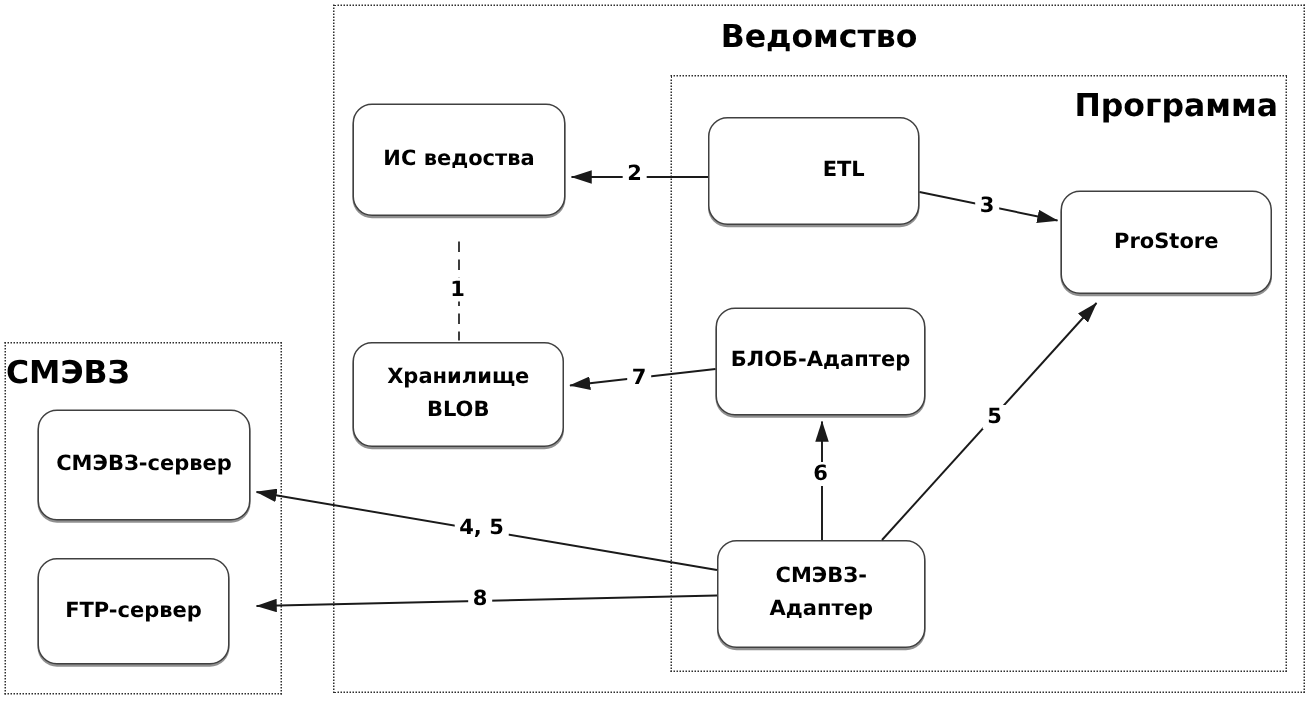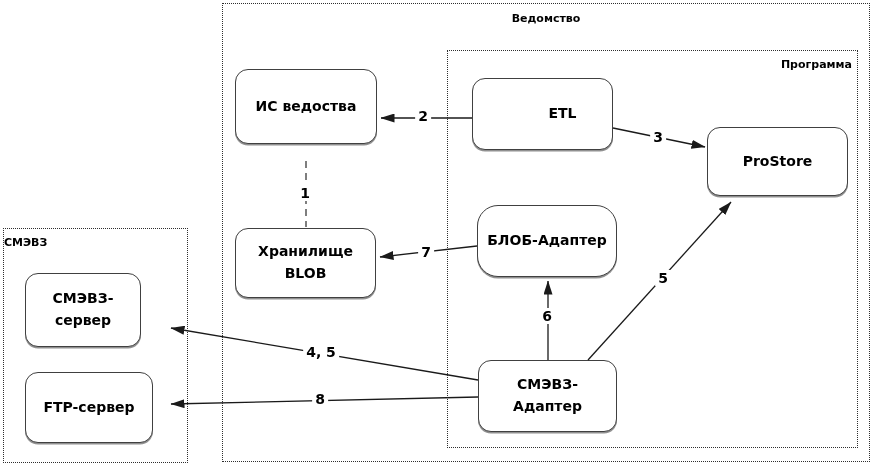--- a/index.html
+++ b/index.html
@@ -1,20 +1,20 @@
 <!DOCTYPE html>
 <html><head>
 <meta charset="utf-8">
 <style>
   html,body{margin:0;padding:0;background:#ffffff;}
   body{width:875px;height:468px;font-family:"DejaVu Sans","Liberation Sans",sans-serif;}
   #stage{position:relative;width:875px;height:468px;background:#ffffff;overflow:hidden;}
 
   .container{position:absolute;border:1.5px dotted #2e2e2e;background:transparent;box-sizing:border-box;}
-  .container-title{position:absolute;font-size:11px;font-weight:bold;color:#000;white-space:nowrap;}
+  .container-title{position:absolute;font-size:21px;font-weight:bold;color:#000;white-space:nowrap;}
 
   .node{position:absolute;box-sizing:border-box;background:#ffffff;
         border:1.5px solid #404040;border-radius:13px;
         box-shadow:0 1.5px 0 rgba(125,125,125,.85);
         display:flex;align-items:center;justify-content:center;
         font-size:14px;font-weight:bold;color:#000;text-align:center;
         white-space:pre-line;line-height:1.55;z-index:2;}
 
   #edges{position:absolute;left:0;top:0;width:875px;height:468px;z-index:3;pointer-events:none;}
   #edges .edge{stroke:#1a1a1a;stroke-width:1.3;fill:none;}
@@ -51,30 +51,30 @@
 
   <div class="node" style="left:707px;top:127px;width:141px;height:69px;">
     <span>ProStore</span>
   </div>
 
   <div class="node" style="left:235px;top:228px;width:141px;height:70px;">
     <span>Хранилище
 BLOB</span>
   </div>
 
-  <div class="node" style="left:477px;top:205px;width:140px;height:72px;border-radius:21px;">
+  <div class="node" style="left:477px;top:205px;width:140px;height:72px;">
     <span>БЛОБ-Адаптер</span>
   </div>
 
   <div class="node" style="left:478px;top:360px;width:139px;height:72px;justify-content:center;">
     <span>СМЭВЗ-
 Адаптер</span>
   </div>
 
-  <div class="node" style="left:25px;top:273px;width:116px;height:74px;">
+  <div class="node" style="left:25px;top:273px;width:142px;height:74px;">
     <span>СМЭВЗ-сервер</span>
   </div>
 
   <div class="node" style="left:25px;top:372px;width:128px;height:71px;align-items:center;">
     <span>FTP-сервер</span>
   </div>
 
   <svg id="edges" viewBox="0 0 875 468">
     <defs>
       <marker id="arrow" viewBox="0 0 14 9" refX="13.5" refY="4.5" markerWidth="14" markerHeight="9" markerUnits="userSpaceOnUse" orient="auto">

